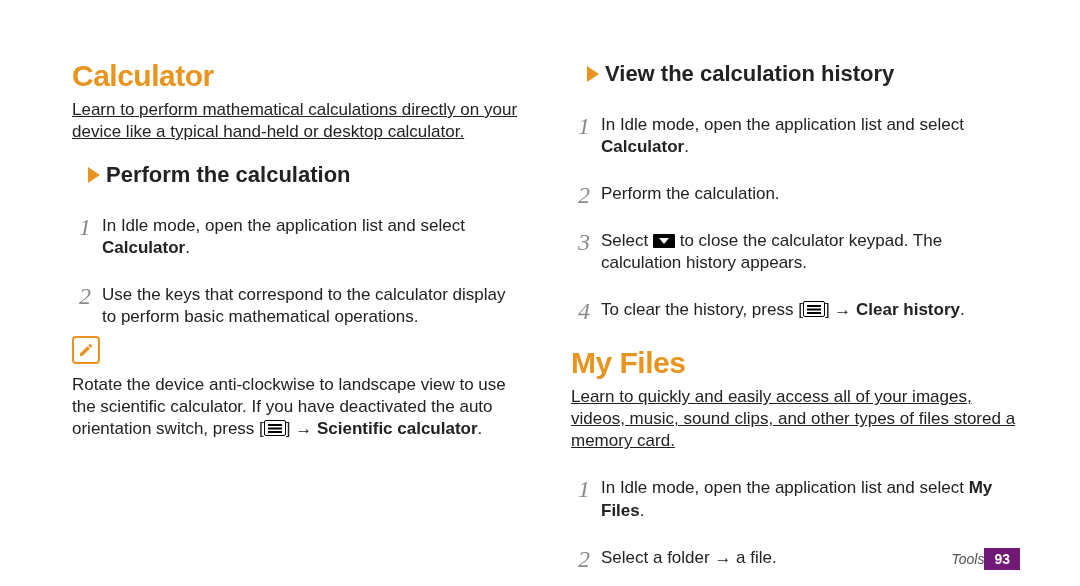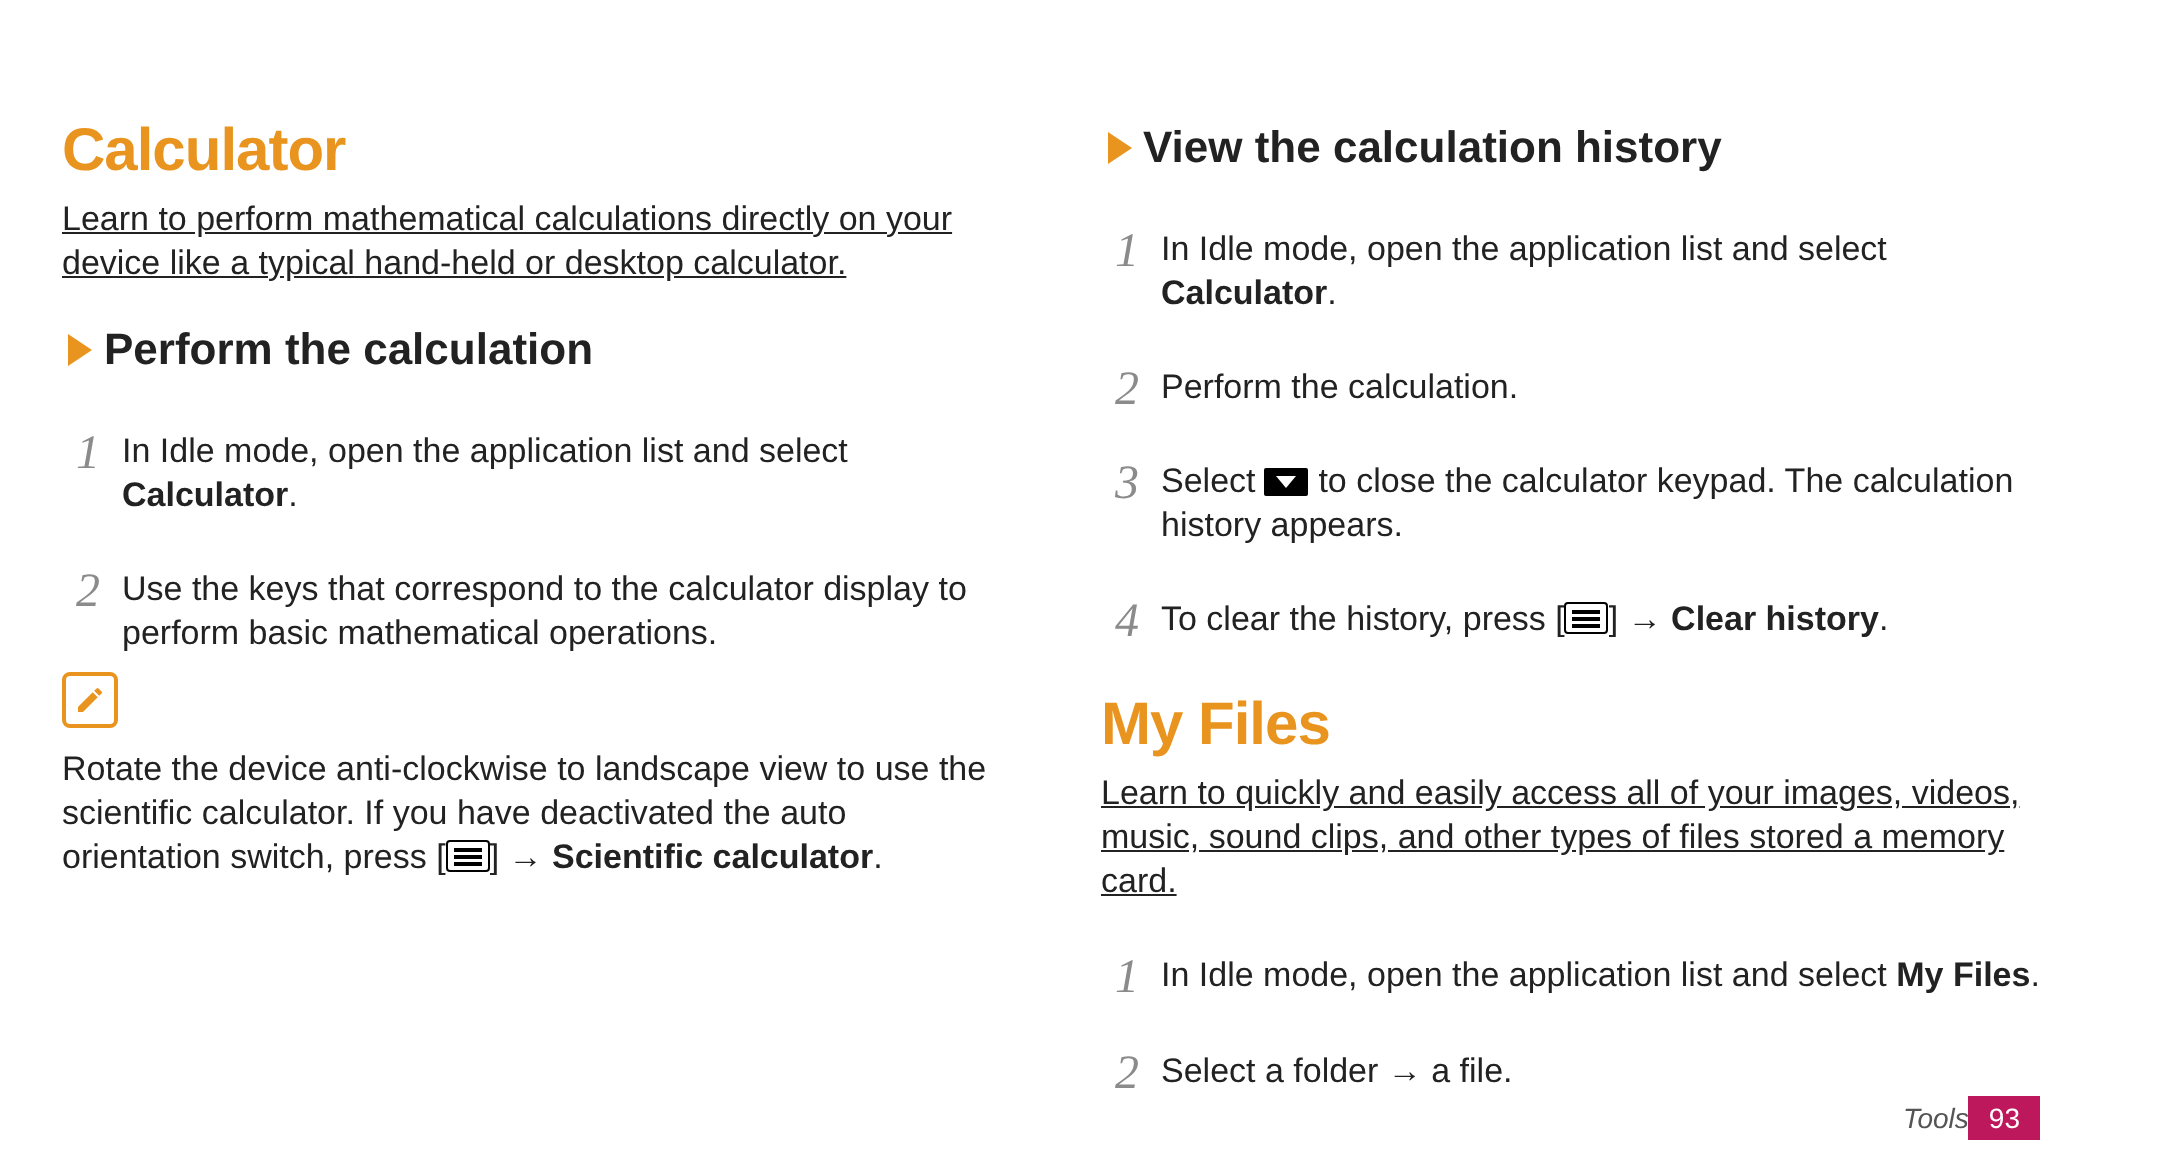--- a/index.html
+++ b/index.html
@@ -1,39 +1,39 @@
 <!DOCTYPE html>
 <html><head>
 <meta charset="utf-8">
 <style>
   * { box-sizing: border-box; margin: 0; padding: 0; }
   html, body { width: 1080px; height: 586px; font-family: "Segoe UI", "Helvetica Neue", Arial, sans-serif; font-size: 17px; line-height: 1.3; color: #222; background: #f0f0f0; }
-  .page { width: 1080px; height: 586px; background: #fff; position: relative; padding: 56px 60px 0 31px; display: flex; gap: 50px; }
+  .page { width: 1080px; height: 586px; background: #fff; position: relative; padding: 56px 60px 0 72px; display: flex; gap: 50px; }
   .col { flex: 1 1 0; min-width: 0; }
   h1 { font-size: 30px; font-weight: 700; color: #e9941e; margin-bottom: 4px; letter-spacing: -0.5px; }
   .intro { margin-bottom: 18px; font-size: 17px; text-decoration: underline; }
-  .subhead { display: flex; align-items: center; gap: 6px; margin: 4px 0 10px 3px; }
+  .subhead { display: flex; align-items: center; gap: 6px; margin: 4px 0 10px 16px; }
   .chevron { display: inline-block; width: 0; height: 0; border-top: 8px solid transparent; border-bottom: 8px solid transparent; border-left: 12px solid #e9941e; }
   .subtitle { font-size: 22px; font-weight: 700; color: #222; }
   ol.steps { list-style: none; counter-reset: step; padding-left: 0; }
   ol.steps > li { position: relative; padding-left: 30px; margin-bottom: 8px; font-size: 17px; margin-top: 25px; }
   ol.steps > li::before { counter-increment: step; content: counter(step); position: absolute; left: 0; top: -3px; font-family: Georgia, "Times New Roman", serif; font-style: italic; font-size: 24px; color: #8b8b8b; width: 26px; text-align: center; }
   .note { display: flex; gap: 10px; margin-top: 8px; flex-direction: column; }
   .note-icon { flex: 0 0 28px; width: 28px; height: 28px; border: 2px solid #e9941e; border-radius: 4px; display: flex; align-items: center; justify-content: center; }
   .note-icon svg { width: 16px; height: 16px; }
   .note-text { flex: 1 1 auto; font-size: 17px; }
   .inline-icon { display: inline-block; vertical-align: -2px; }
   .icon-down { width: 22px; height: 14px; background: #000; position: relative; border-radius: 1px; }
   .icon-down::after { content: ""; position: absolute; top: 4px; left: 6px; width: 0; height: 0; border-left: 5px solid transparent; border-right: 5px solid transparent; border-top: 6px solid #fff; }
   .icon-menu { width: 22px; height: 16px; border: 1.5px solid #000; border-radius: 2px; position: relative; background: #fff; }
   .icon-menu::before { content: ""; position: absolute; left: 3px; right: 3px; top: 3px; height: 1.5px; background: #000; box-shadow: 0 3.5px 0 #000, 0 7px 0 #000; }
   b { font-weight: 700; }
   .footer { position: absolute; bottom: 16px; right: 60px; display: flex; align-items: center; gap: 0; font-size: 14px; margin-left: 39px; }
   .footer-label { font-style: italic; color: #555; }
-  .page-num { background: #be185d; color: #fff; padding: 2px 10px; font-weight: 400; font-size: 14px; text-align: right; }
+  .page-num { background: #701a75; color: #fff; padding: 2px 10px; font-weight: 700; font-size: 14px; text-align: right; }
 </style>
 </head>
 <body>
 
 <div class="page">
 
   <div class="col">
     <h1>Calculator</h1>
     <p class="intro">Learn to perform mathematical calculations directly on your device like a typical hand-held or desktop calculator.</p>
 

